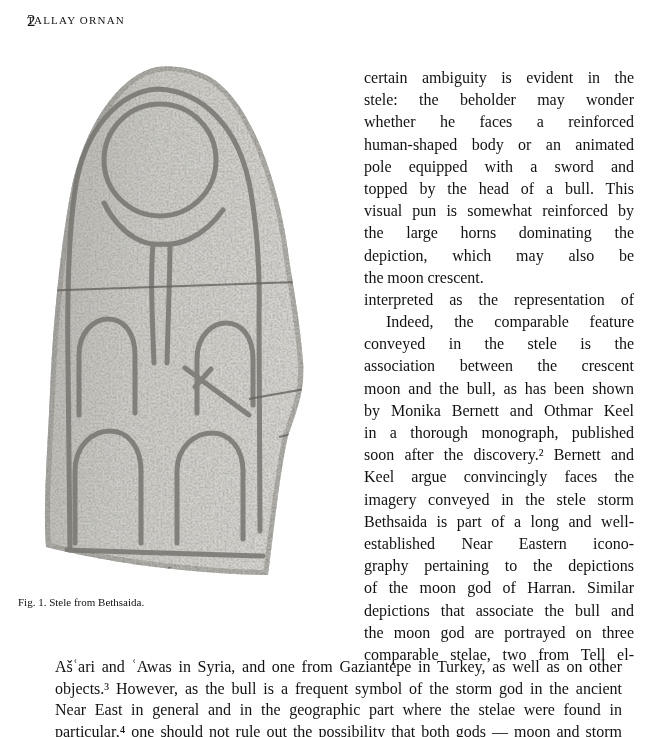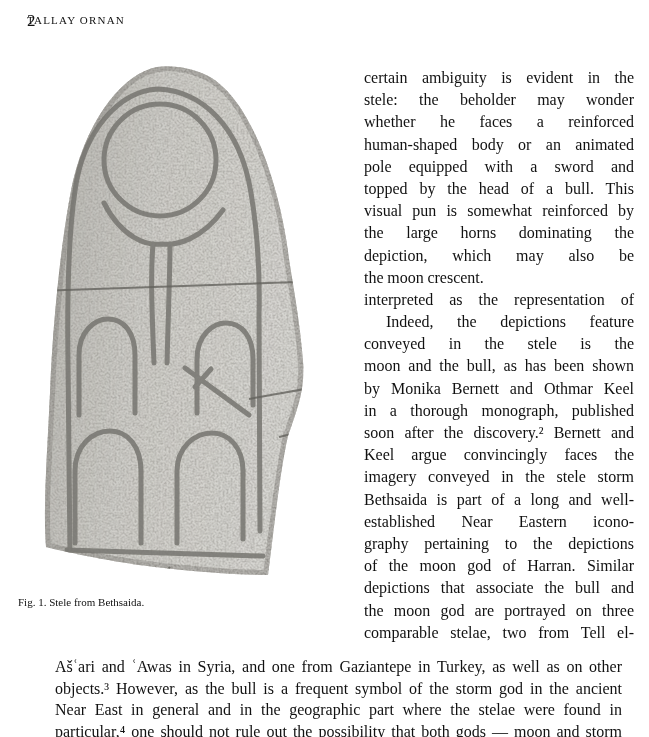--- a/index.html
+++ b/index.html
@@ -112,22 +112,23 @@
     <div class="line">stele: the beholder may wonder</div>
     <div class="line">whether he faces a reinforced</div>
     <div class="line">human-shaped body or an animated</div>
     <div class="line">pole equipped with a sword and</div>
     <div class="line">topped by the head of a bull. This</div>
     <div class="line">visual pun is somewhat reinforced by</div>
     <div class="line">the large horns dominating the</div>
     <div class="line">depiction, which may also be</div>
     <div class="line para-end">the moon crescent.</div>
     <div class="line">interpreted as the representation of</div>
-    <div class="line indent">Indeed, the depictions feature</div>
+    <div class="line indent">Indeed, the comparable feature</div>
     <div class="line">conveyed in the stele is the</div>
+    <div class="line">association between the crescent</div>
     <div class="line">moon and the bull, as has been shown</div>
     <div class="line">by Monika Bernett and Othmar Keel</div>
     <div class="line">in a thorough monograph, published</div>
     <div class="line">soon after the discovery.² Bernett and</div>
     <div class="line">Keel argue convincingly faces the</div>
     <div class="line">imagery conveyed in the stele storm</div>
     <div class="line">Bethsaida is part of a long and well-</div>
     <div class="line">established Near Eastern icono-</div>
     <div class="line">graphy pertaining to the depictions</div>
     <div class="line">of the moon god of Harran. Similar</div>

